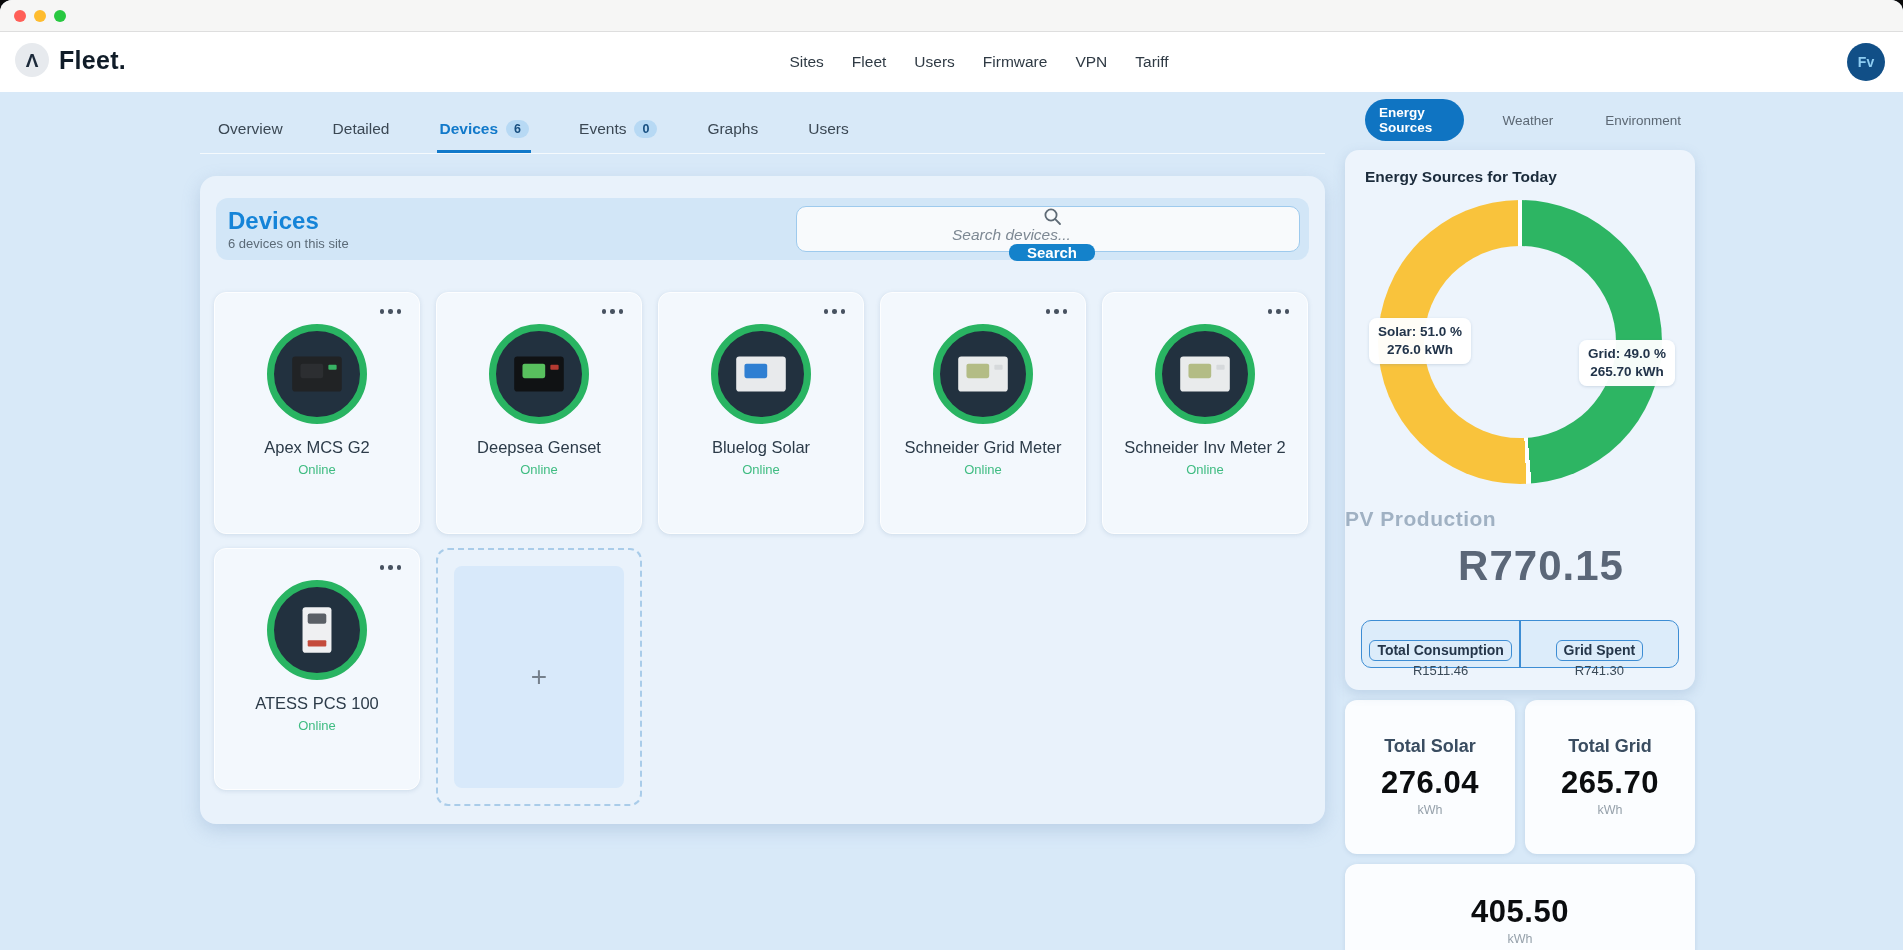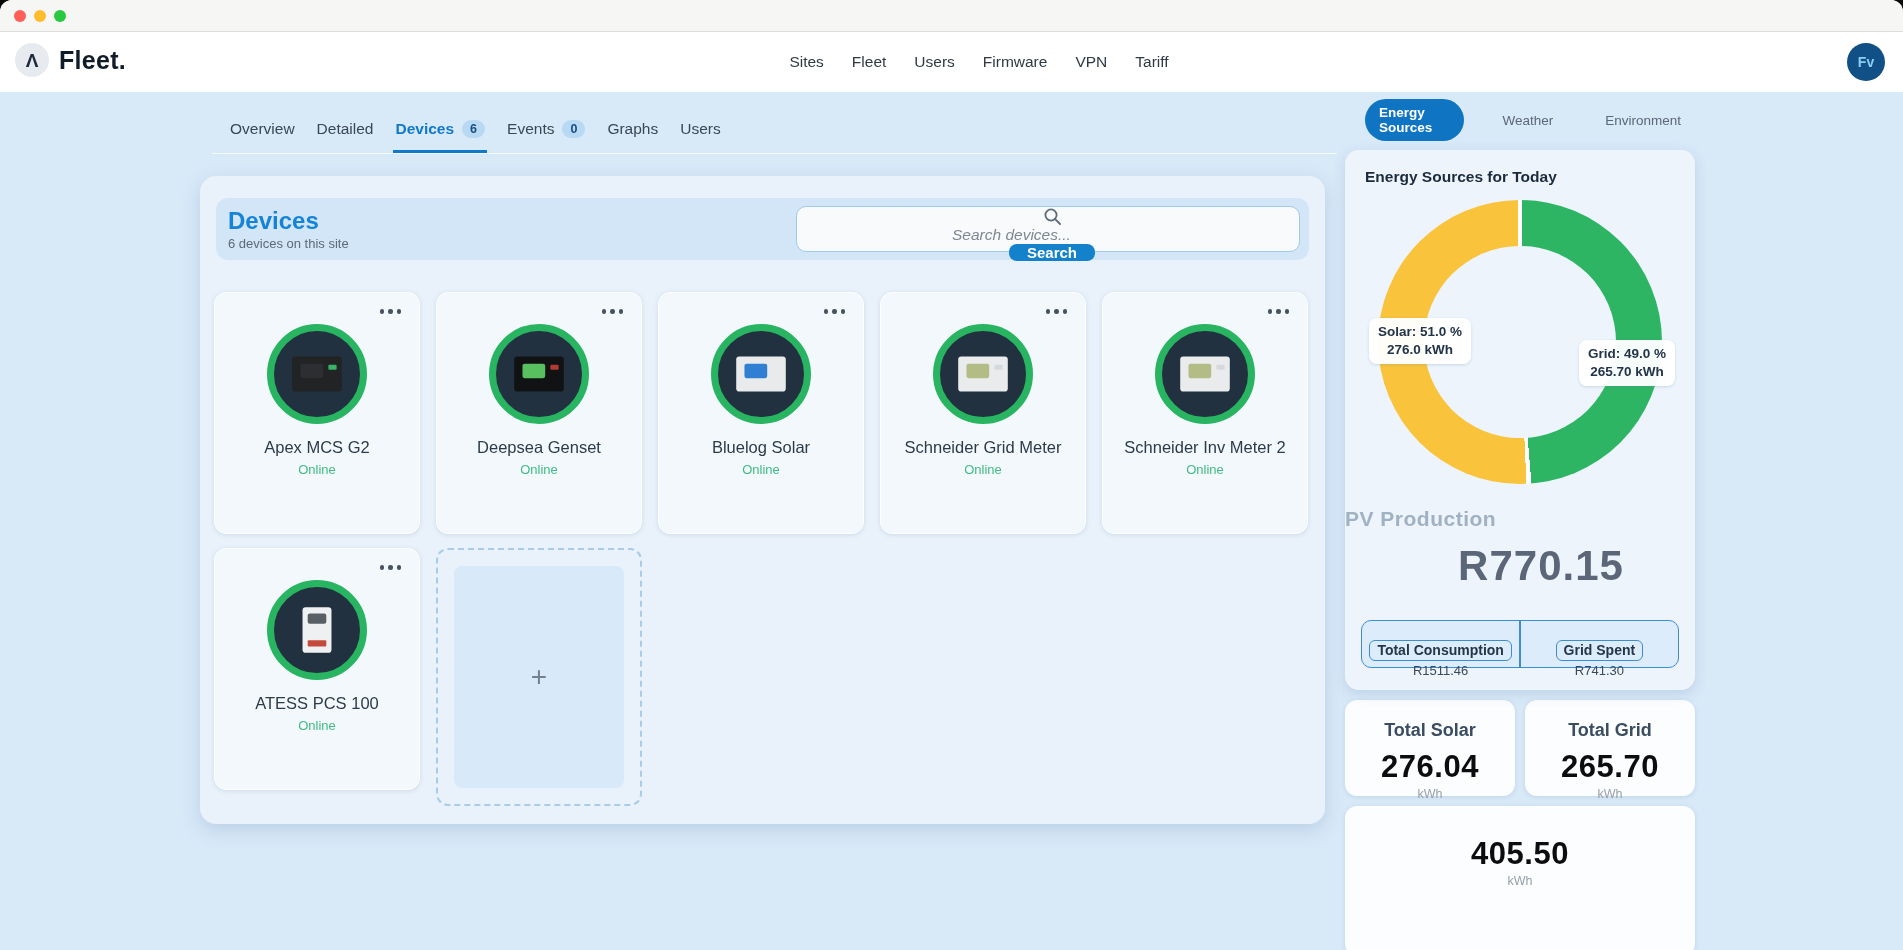--- a/index.html
+++ b/index.html
@@ -25,22 +25,22 @@
             display:flex; align-items:center; gap:28px; }
   .nav-item { font-size:15.5px; color:#2f3a44; text-decoration:none; cursor:pointer; white-space:nowrap; }
   .avatar { position:absolute; right:18px; top:11px; width:38px; height:38px; border-radius:50%;
             background:#114f87; color:#8ecdf2; font-size:14px; font-weight:bold;
             display:flex; align-items:center; justify-content:center; cursor:pointer; }
 
   
   .content { position:relative; height:858px; background:#d8e9f8; overflow:hidden; }
 
   
-  .tabbar { position:absolute; left:212px; top:16px; width:1125px; height:46px;
-            display:flex; align-items:stretch; gap:18px; padding-left:16px;
+  .tabbar { position:absolute; left:200px; top:16px; width:1125px; height:46px;
+            display:flex; align-items:stretch; gap:46px; padding-left:16px;
             border-bottom:1.5px solid rgba(255,255,255,.75);text-align:center; }
   .tab { display:flex; align-items:center; gap:8px; font-size:15.5px; color:#3b4854;
          cursor:pointer; border-bottom:3px solid transparent; padding:0 2px; }
   .tab.active { color:#1179ca; font-weight:bold; border-bottom-color:#1179ca; }
   .tab-badge { background:#b7d9f4; color:#174f80; font-size:12.5px; font-weight:bold;
                border-radius:999px; padding:3px 8px; line-height:1; }
 
   
   .panel { position:absolute; left:200px; top:84px; width:1125px; height:648px;
            background:#e9f2fb; border-radius:16px; box-shadow:0 6px 18px rgba(110,145,185,.28); }
@@ -104,21 +104,21 @@
                      border:1.5px solid #3d8dd4; border-radius:10px; background:#dcecfa;
                      display:flex; }
   .c-cell { flex:1; display:flex; flex-direction:column; align-items:center; padding-top:19px; }
   .c-label { border:1.5px solid #3d8dd4; border-radius:6px; padding:1px 7px;
              font-size:14px; font-weight:600; color:#25364a; line-height:17px; }
   .c-value { margin-top:2px; font-size:13px; color:#3b4a58; }
   .c-divider { width:1.5px; background:#3d8dd4; }
   .stats-row { margin-top:10px; display:flex; gap:10px; }
   .stat-card { background:#fbfdff; border-radius:12px; box-shadow:0 1px 4px rgba(120,150,185,.25);
                text-align:center; }
-  .stat-small { width:170px; height:96px; padding-top:20px; }
+  .stat-small { width:170px; height:154px; padding-top:36px; }
   .stat-large { margin-top:10px; width:350px; height:150px; padding-top:22px; }
   .stat-title { font-size:18px; font-weight:bold; color:#3a4d61; }
   .stat-value { margin-top:8px; font-size:31px; font-weight:800; color:#0b0d0f; letter-spacing:.5px; }
   .stat-unit { margin-top:2px; font-size:12.5px; color:#96a1ab; }
 </style>
 </head>
 <body>
 
 <div class="window">
 

